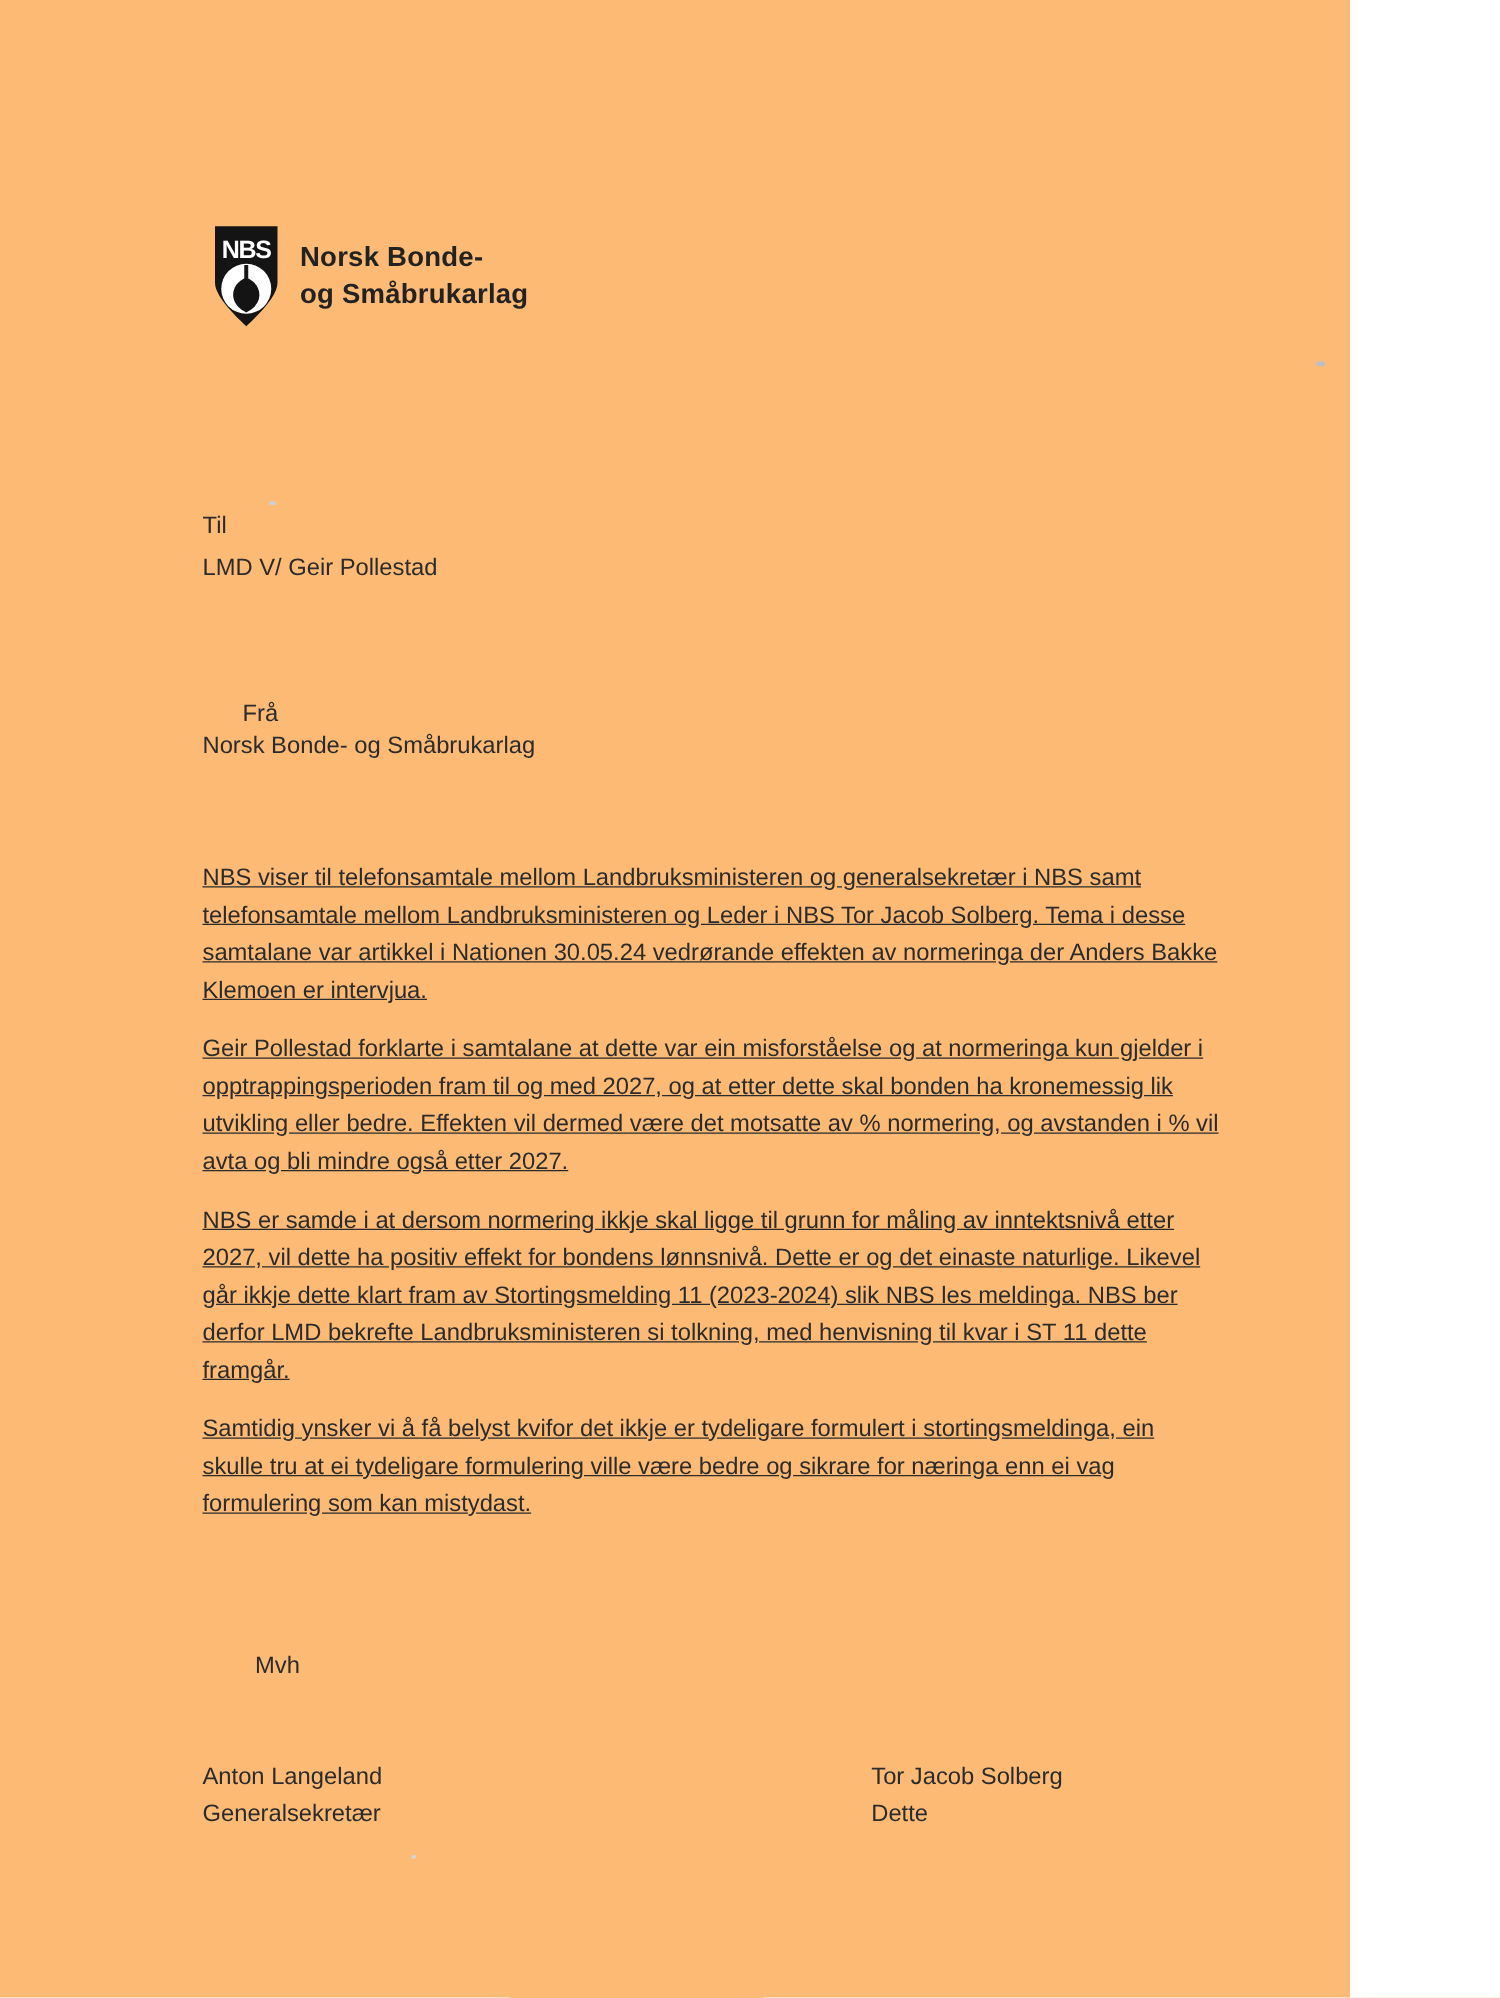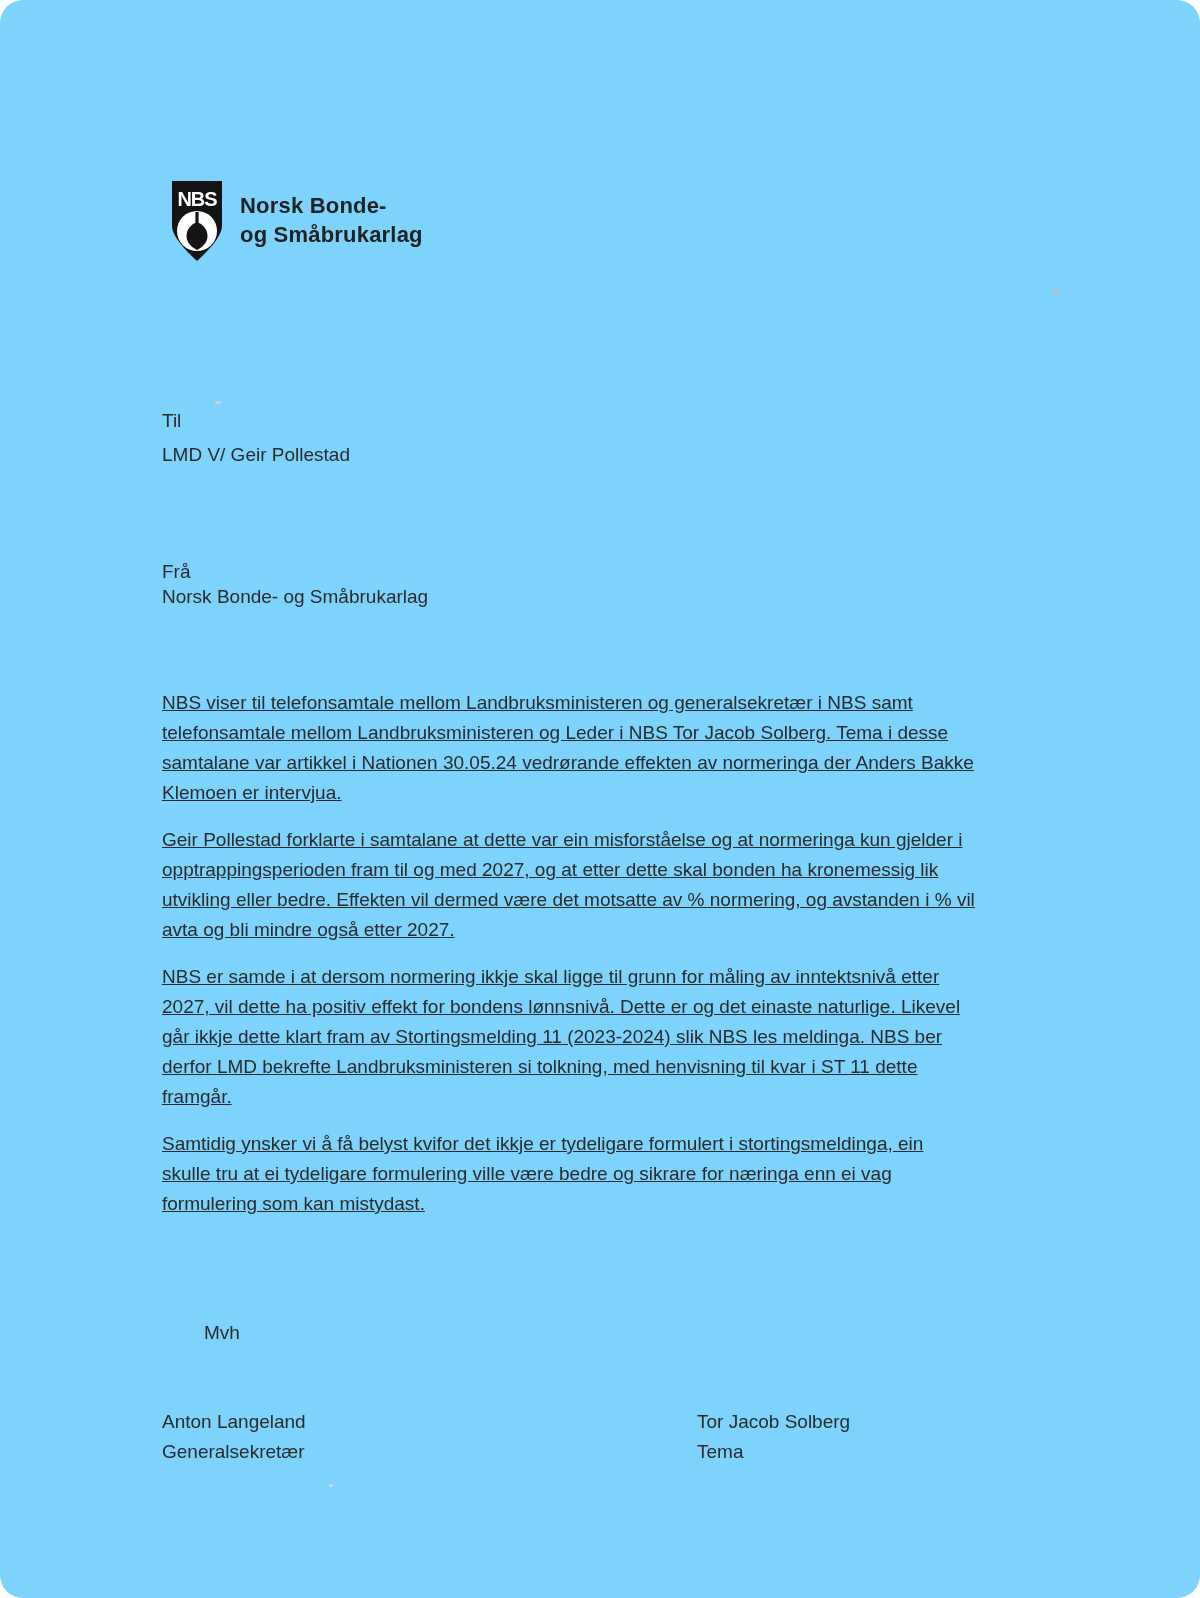--- a/index.html
+++ b/index.html
@@ -2,27 +2,26 @@
 <html lang="nn"><head>
 <meta charset="utf-8">
 <style>
   html, body {
     margin: 0;
     padding: 0;
     background: #ffffff;
   }
   .page {
     position: relative;
-    width: 1200px;
+    width: 1080px;
     height: 1598px;
-    background: #7dd3fc;
+    background: #fdba74;
     font-family: "Liberation Sans", sans-serif;
     color: #2b2b2b;
     overflow: hidden;
-    border-radius: 23px;
   }
   
   .letterhead {
     position: absolute;
     left: 170px;
     top: 179px;
     display: flex;
     align-items: flex-start;
     gap: 16px;
   }
@@ -42,21 +41,21 @@
   
   .line {
     position: absolute;
     left: 162px;
     font-size: 19px;
     line-height: 30px;
     white-space: nowrap;
   }
   .til-label        { top: 406px; }
   .recipient-name   { top: 440px; text-align: center; }
-  .fra-label        { top: 557px; }
+  .fra-label        { top: 557px; margin-left: 32px; }
   .sender-name      { top: 582px; }
   
   .body-text {
     position: absolute;
     left: 162px;
     top: 688px;
     width: 920px;
     font-size: 19px;
     line-height: 30px;
   }
@@ -145,21 +144,21 @@
 
   <div class="salutation">Mvh</div>
 
   <div class="signatures">
     <div class="signature-left">
       <div>Anton Langeland</div>
       <div>Generalsekretær</div>
     </div>
     <div class="signature-right">
       <div>Tor Jacob Solberg</div>
-      <div>Tema</div>
+      <div>Dette</div>
     </div>
   </div>
 
   <div class="speck speck-1"></div>
   <div class="speck speck-2"></div>
   <div class="speck speck-3"></div>
 
 </div>
 
 </body></html>

